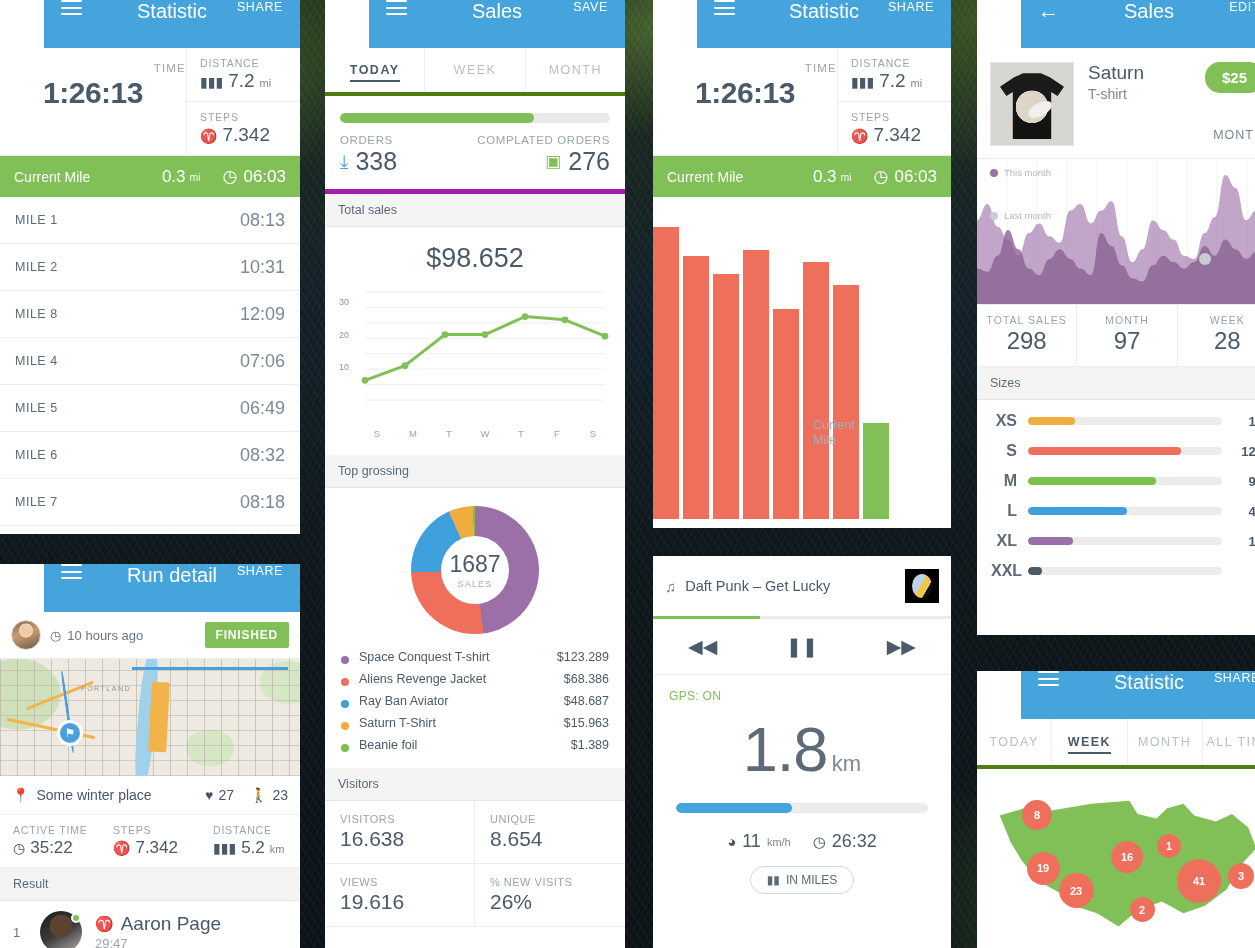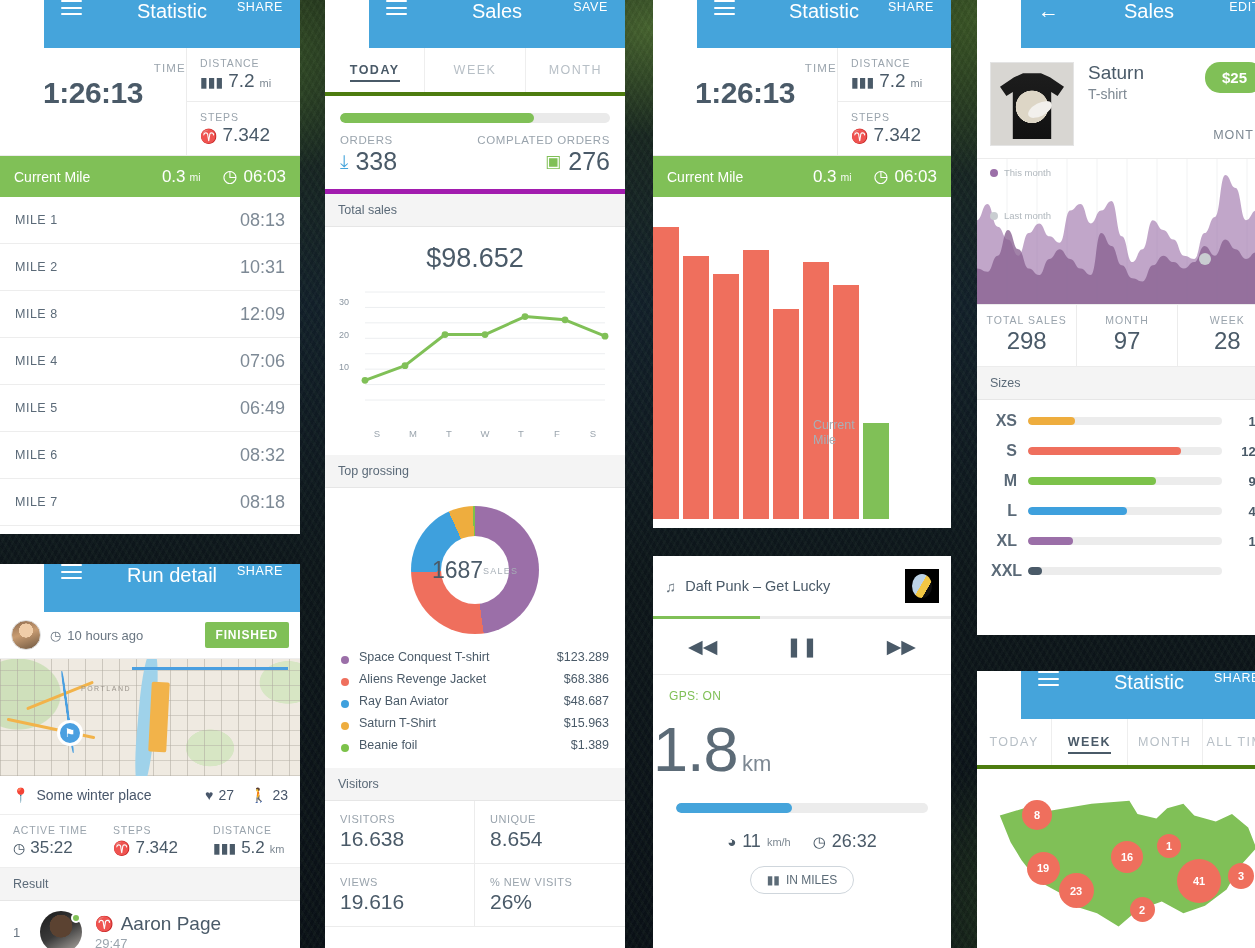--- a/index.html
+++ b/index.html
@@ -144,21 +144,21 @@
   .ord.right{ margin-left:auto; text-align:center;}
   .ord.right .v{ justify-content:flex-end;}
   .lc-title{ text-align:center; color:#4a5a68; font-size:27px; padding:16px 0 4px;}
   .linechart{ position:relative; height:140px; margin:6px 14px 0 14px;}
   .linechart .yl{ position:absolute; left:0; color:#8b96a1; font-size:9px; transform:translateY(-50%);}
   .xaxis{ display:flex; margin:4px 14px 0 34px;}
   .xaxis span{ flex:1; text-align:center; color:#9aa4ad; font-size:9.5px;}
   .donut-wrap{ display:flex; justify-content:center; padding:18px 0 6px;}
   .donut{ width:128px;height:128px; border-radius:50%; position:relative;}
   .donut .hole{ position:absolute; inset:30px; background:#fff; border-radius:50%;
-      display:flex; align-items:center; justify-content:center;}
+      display:flex; flex-direction:column; align-items:center; justify-content:center;}
   .donut .hole .n{ color:#4a5a68; font-size:23px;}
   .donut .hole .s{ color:#a6aeb6; font-size:9px; letter-spacing:1.2px; margin-top:1px;}
   .leg{ padding:6px 16px 12px;}
   .leg .row{ display:flex; align-items:flex-end; padding:4px 0; font-size:12.5px; color:#4a5a68;}
   .leg .row .dot{ width:8px;height:8px;border-radius:50%; margin-right:10px; flex:none;}
   .leg .row .amt{ margin-left:auto; }
   .vis-grid{ display:flex; flex-wrap:wrap;}
   .vis-cell{ width:50%; padding:12px 0 12px 15px; border-bottom:1px solid #ececec;}
   .vis-cell:nth-child(odd){ border-right:1px solid #ececec;}
   .vis-cell .l{ color:#9aa4ad; font-size:11px; letter-spacing:.5px;}
@@ -176,21 +176,21 @@
   .song{ display:flex; align-items:center; padding:13px 12px; gap:9px;}
   .song .nm{ color:#4a5a68; font-size:14.5px;}
   .albumart{ margin-left:auto; width:34px;height:34px; background:#000; position:relative; flex:none;}
   .albumart:before{content:"";position:absolute; left:7px; top:5px; width:20px;height:24px;
     border-radius:50%; background:linear-gradient(120deg,#bcd2e6 0 45%, #f2c744 46% 70%, #101010 71%);}
   .songprog{ height:3px; background:#ececec;}
   .songprog i{ display:block; height:100%; width:36%; background:#80c057;}
   .controls{ display:flex; border-bottom:1px solid #ececec; }
   .controls div{ flex:1; text-align:center; padding:16px 0; color:#4a5a68; font-size:19px; cursor:pointer;}
   .gps{ color:#80c057; font-size:12px; padding:14px 0 0 16px; letter-spacing:.3px;}
-  .bigkm{ color:#5c6b77; font-weight:300; padding:10px 0 4px;}
+  .bigkm{ text-align:center; color:#5c6b77; font-weight:300; padding:10px 0 4px;}
   .bigkm .n{ font-size:63px; letter-spacing:-1px;}
   .bigkm .u{ font-size:22px; color:#7d8892;}
   .bprog{ margin:14px 23px 0; height:10px; border-radius:5px; background:#ececec; overflow:hidden;}
   .bprog i{ display:block; height:100%; width:46%; background:#45a4db; border-radius:5px;}
   .speedrow{ display:flex; justify-content:center; gap:22px; color:#4a5a68; font-size:18px; padding:18px 0 0;}
   .speedrow span{ display:flex; align-items:center; gap:6px;}
   .speedrow .u{ font-size:11px; color:#7d8892;}
   .pillbtn{ margin:14px auto 0; width:104px; height:28px; border:1px solid #cfd6dc; border-radius:14px;
       display:flex; align-items:center; justify-content:center; gap:6px; color:#5c6b77; font-size:12px;}
 

